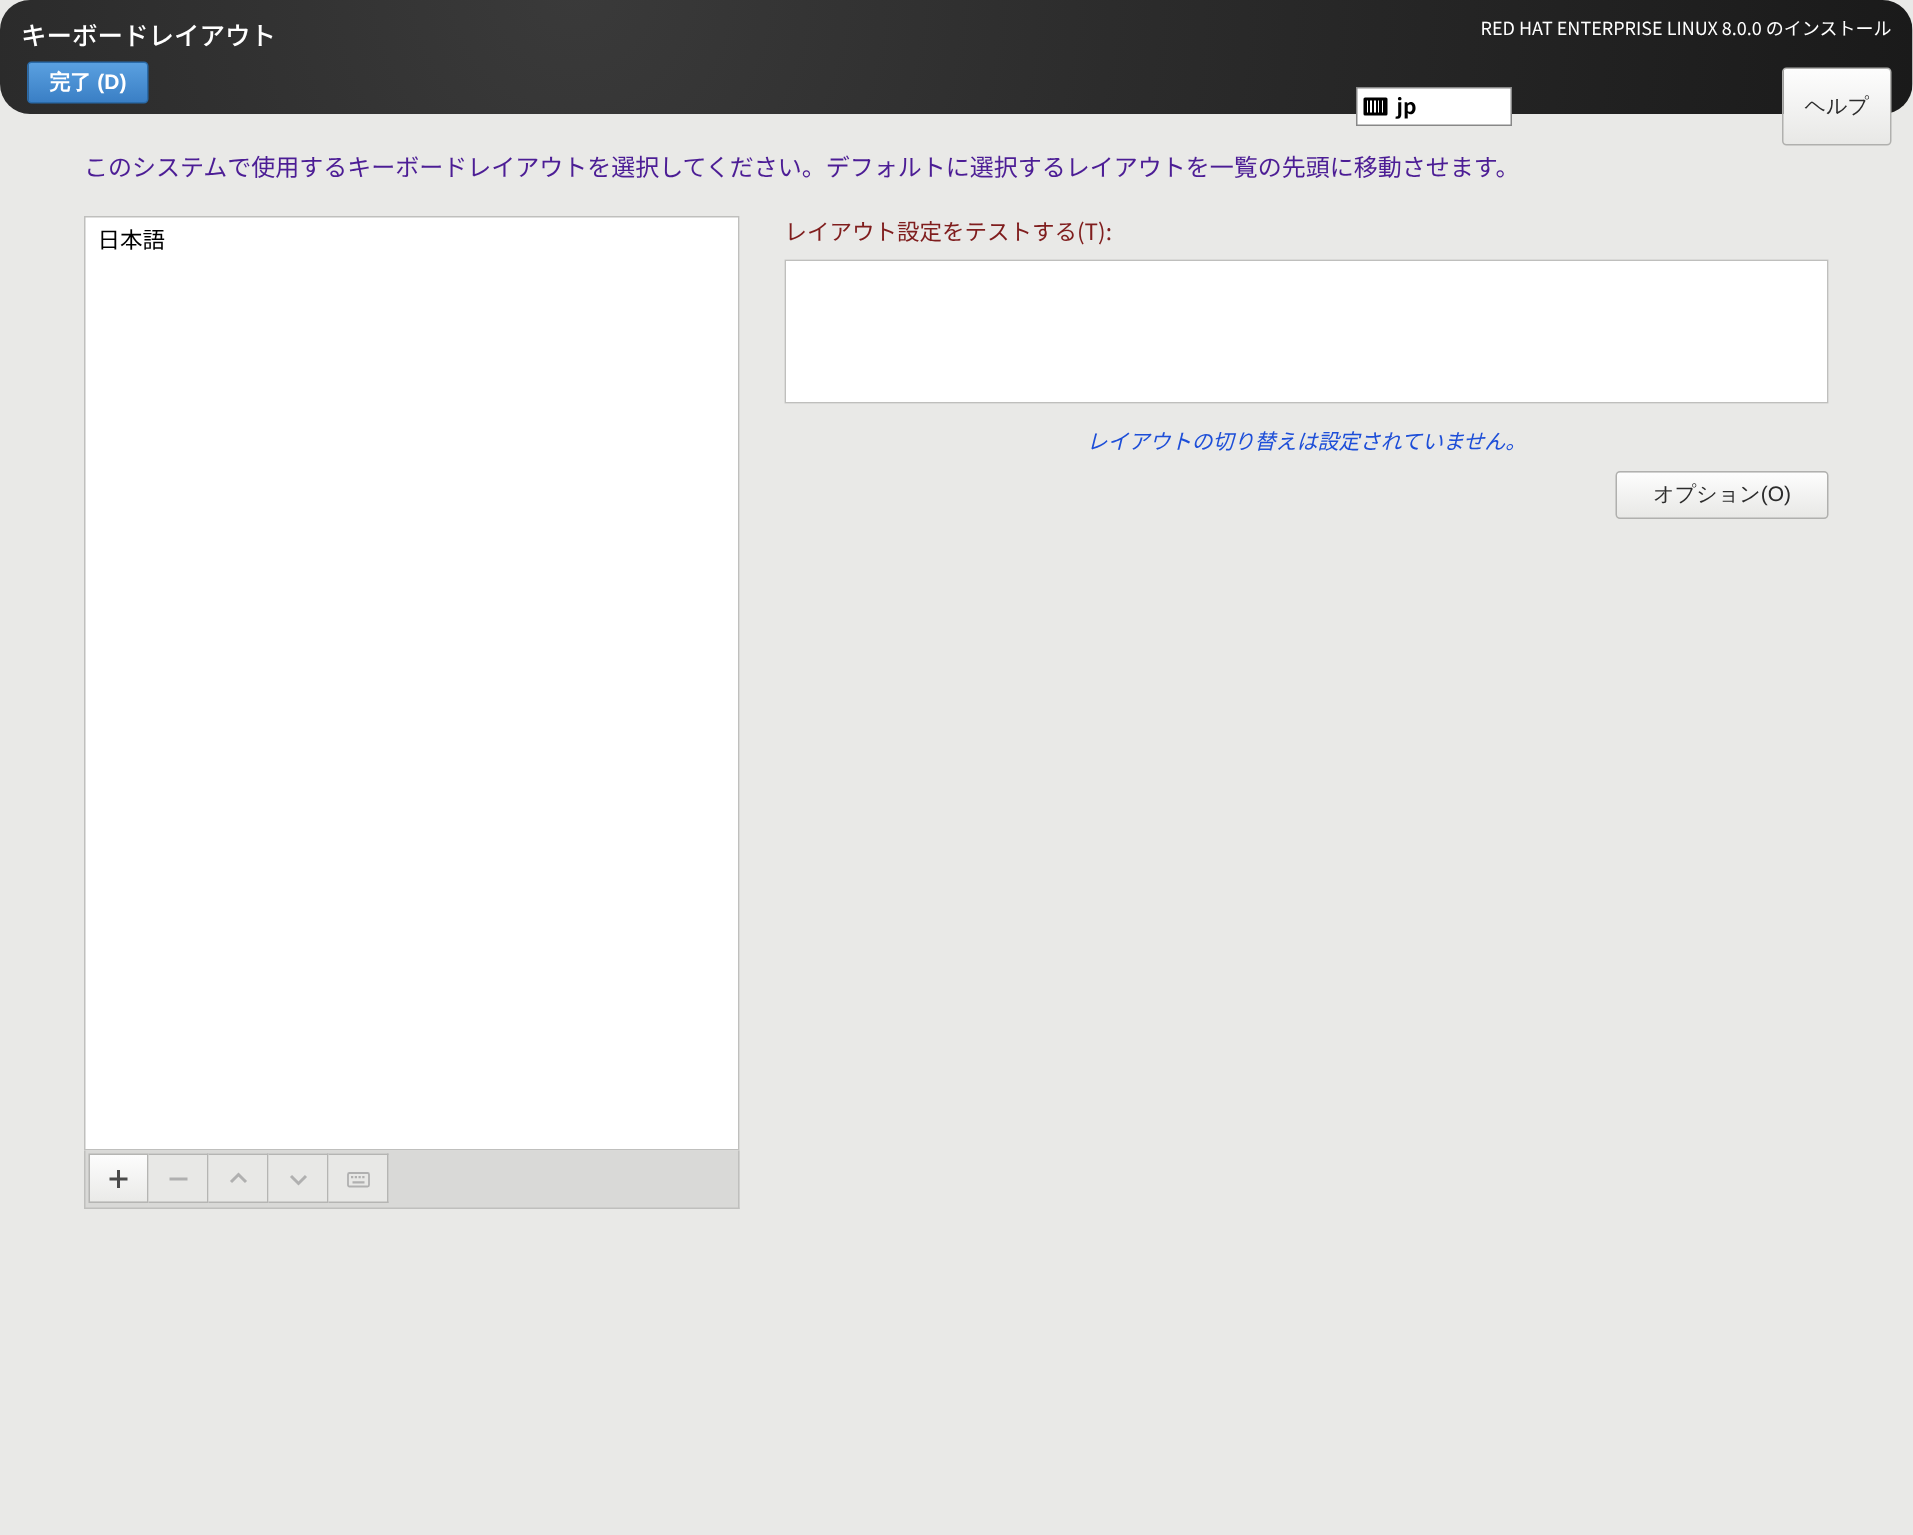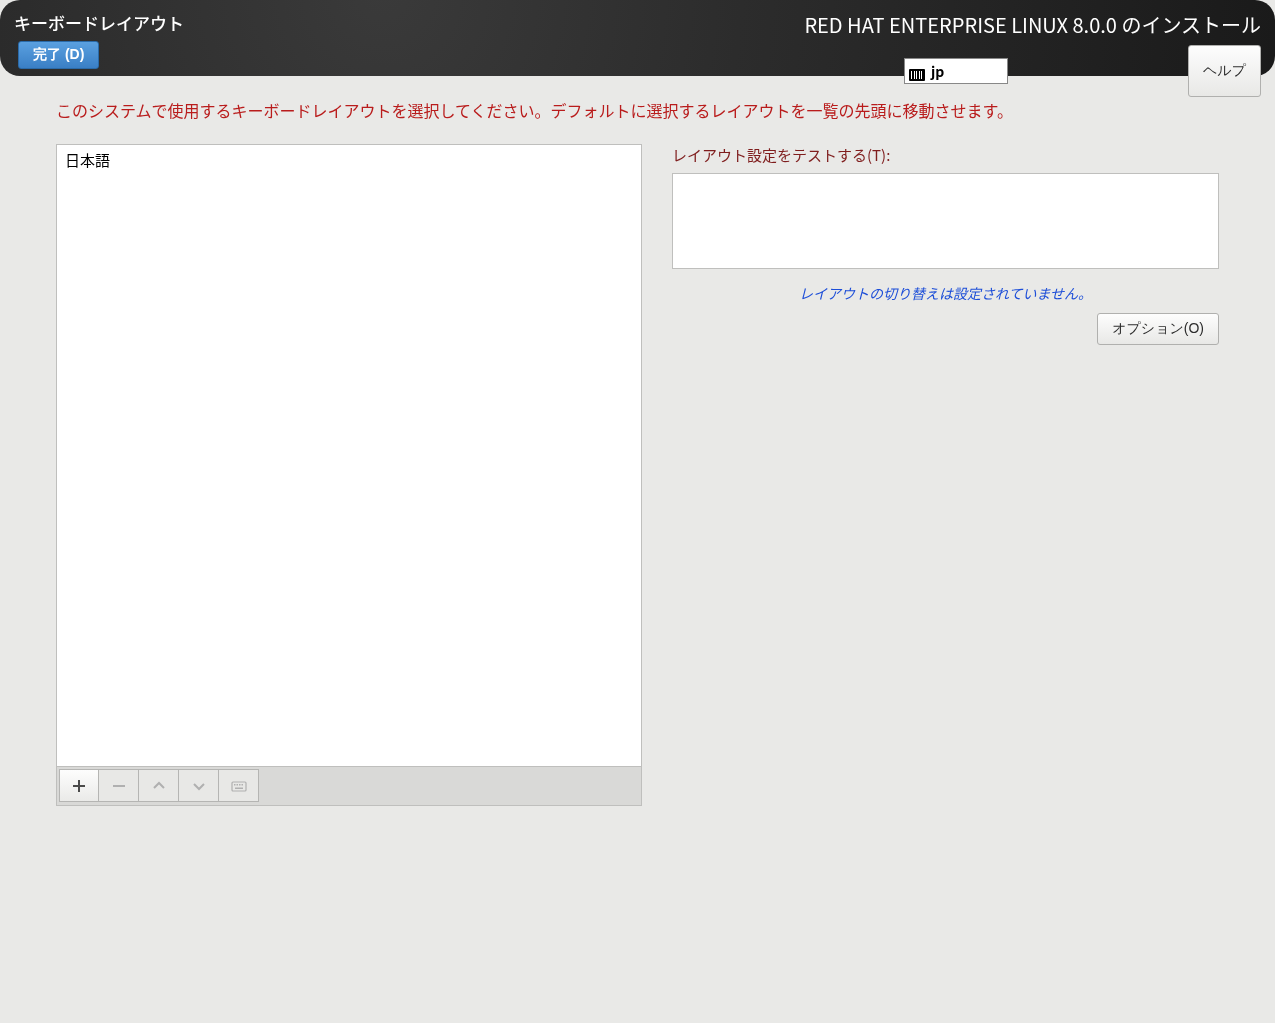--- a/index.html
+++ b/index.html
@@ -37,37 +37,37 @@
   font-size: 14px;
   border-radius: 3px;
   cursor: pointer;
   margin-left: 4px;
   font-weight: bold;
 }
 .top-right {
   text-align: right;
 }
 .distro-title {
-  font-size: 20px;
-  color: #fff;
-  margin-bottom: 6px;
+  font-size: 12px;
+  color: #fff;
+  margin-bottom: 18px;
 }
 .top-right-row {
   display: flex;
   justify-content: flex-end;
   gap: 180px;
   align-items: center;
 }
 .lang-indicator {
   background: #fff;
   color: #000;
   border: 1px solid #888;
   padding: 2px 4px;
   display: inline-flex;
-  align-items: flex-end;
+  align-items: center;
   gap: 6px;
   width: 104px;
   height: 26px;
   font-size: 14px;
   font-weight: bold;
 }
 .kbd-icon-sm {
   width: 16px;
   height: 12px;
   background: #000;
@@ -89,29 +89,29 @@
   padding: 16px 14px;
   font-size: 14px;
   border-radius: 3px;
   cursor: pointer;
 }
 .content {
   padding: 22px 56px;
 }
 .instruction {
   font-size: 16px;
-  color: #b91c1c;
+  color: #4c1d95;
   margin-bottom: 22px;
 }
 .main-row {
   display: flex;
   gap: 30px;
 }
 .left-col {
-  width: 586px;
+  width: 437px;
 }
 .layout-list {
   background: #fff;
   border: 1px solid #bfbfbd;
   height: 623px;
   overflow: auto;
 }
 .layout-item {
   padding: 4px 8px;
   font-size: 15px;
@@ -169,21 +169,21 @@
   margin-top: 10px;
 }
 .options-row {
   text-align: right;
   margin-top: 10px;
 }
 .options-btn {
   background: linear-gradient(to bottom, #fdfdfd, #e8e8e6);
   border: 1px solid #b0b0ae;
   color: #2c2c2c;
-  padding: 6px 14px;
+  padding: 6px 24px;
   font-size: 14px;
   border-radius: 3px;
   cursor: pointer;
 }
 svg.icon { width: 16px; height: 16px; }
 </style>
 </head>
 <body>
 
 <div class="top-bar">

